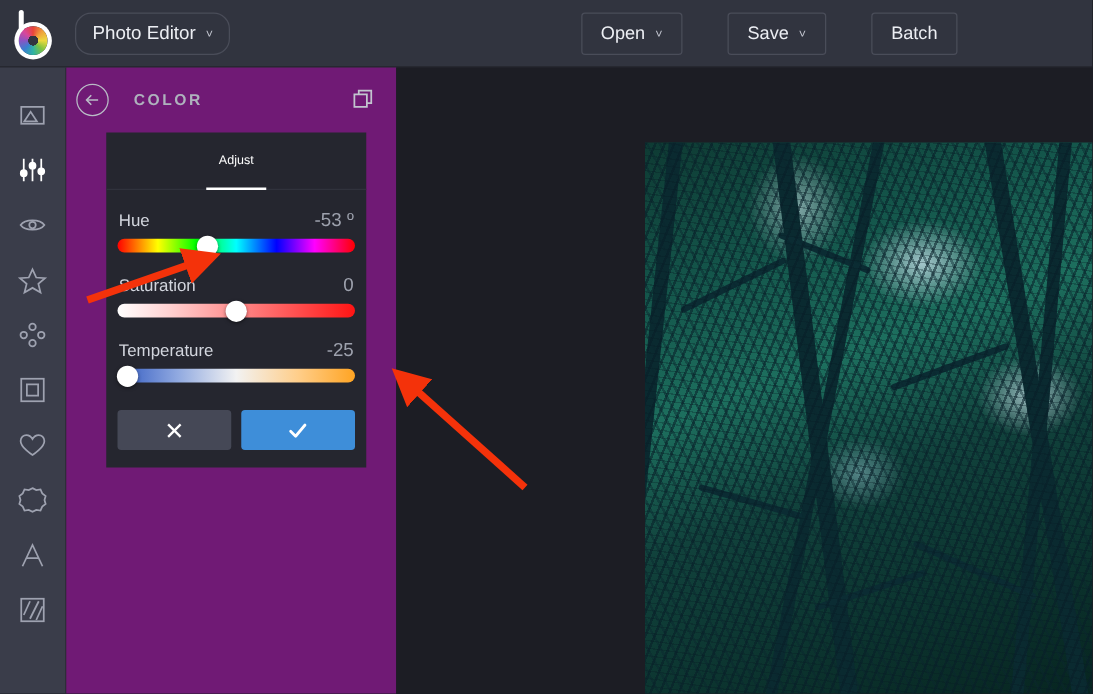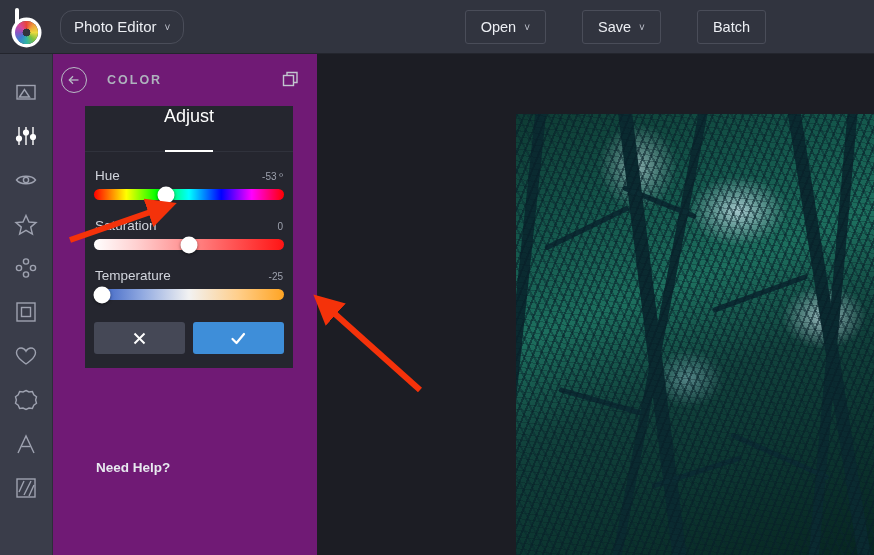--- a/index.html
+++ b/index.html
@@ -91,36 +91,36 @@
   }
   .copy-icon { width: 20px; height: 20px; }
 
   .card {
     position: absolute; left: 32px; top: 52px; width: 208px;
     background: #25262f;
     padding: 0 0 14px 0;
   }
   .tabs { display: flex; height: 46px; border-bottom: 1px solid #30323c; }
   .tab {
-    flex: 1; display: flex; align-items: flex-start; justify-content: center;
-    font-size: 18px; color: #8d909c; position: relative;
+    flex: 1; display: flex; align-items: center; justify-content: center;
+    font-size: 10px; color: #8d909c; position: relative;
   }
   .tab.active { color: #ffffff; }
   .tab.active::after {
     content: ""; position: absolute; bottom: -1px; left: 50%;
     transform: translateX(-50%); width: 48px; height: 2px; background: #ffffff;
   }
 
   .slider-group { padding: 16px 9px 0 9px; }
   .slider-row {
     display: flex; align-items: baseline; justify-content: space-between;
     padding: 0 1px 6px 1px;
   }
   .slider-label { color: #d2d5dd; font-size: 13.5px; }
-  .slider-value { color: #9da1ad; font-size: 10px; }
+  .slider-value { color: #9da1ad; font-size: 15px; }
   .track {
     position: relative; height: 11px; border-radius: 6px; margin-bottom: 18px;
   }
   .track.hue {
     background: linear-gradient(to right,
       #ff0000 0%, #ffff00 17%, #00ff00 33%, #00ffff 50%,
       #0000ff 67%, #ff00ff 83%, #ff0000 100%);
   }
   .track.saturation {
     background: linear-gradient(to right, #ffffff 0%, #ffd1d1 22%, #ff8080 55%, #ff1414 100%);
@@ -364,21 +364,20 @@
         </div>
         <div class="act-btn act-apply">
           <svg width="19" height="17" viewBox="0 0 19 17">
             <polyline points="3.5,9 7.5,13 15,4" fill="none" stroke="#ffffff" stroke-width="2.2" stroke-linecap="round" stroke-linejoin="round"></polyline>
           </svg>
         </div>
       </div>
     </div>
 
     <div class="help">
-      <div class="help-title">Need Help?</div>
     </div>
   </div>
 
   <div class="canvas">
     <div class="photo">
       <div class="branch b1"></div>
       <div class="branch b2"></div>
       <div class="branch b3"></div>
       <div class="branch b4"></div>
       <div class="branch b5"></div>

